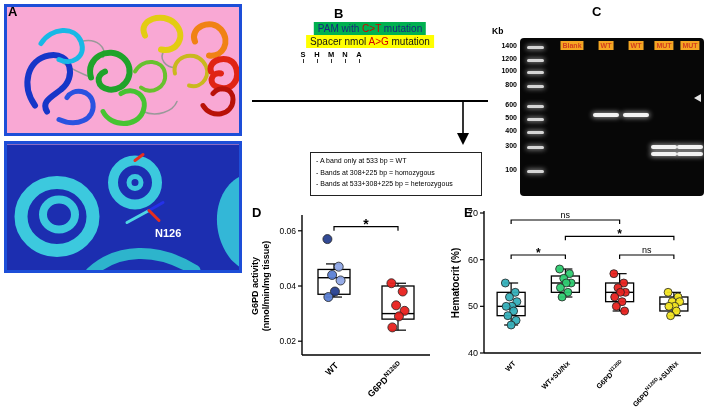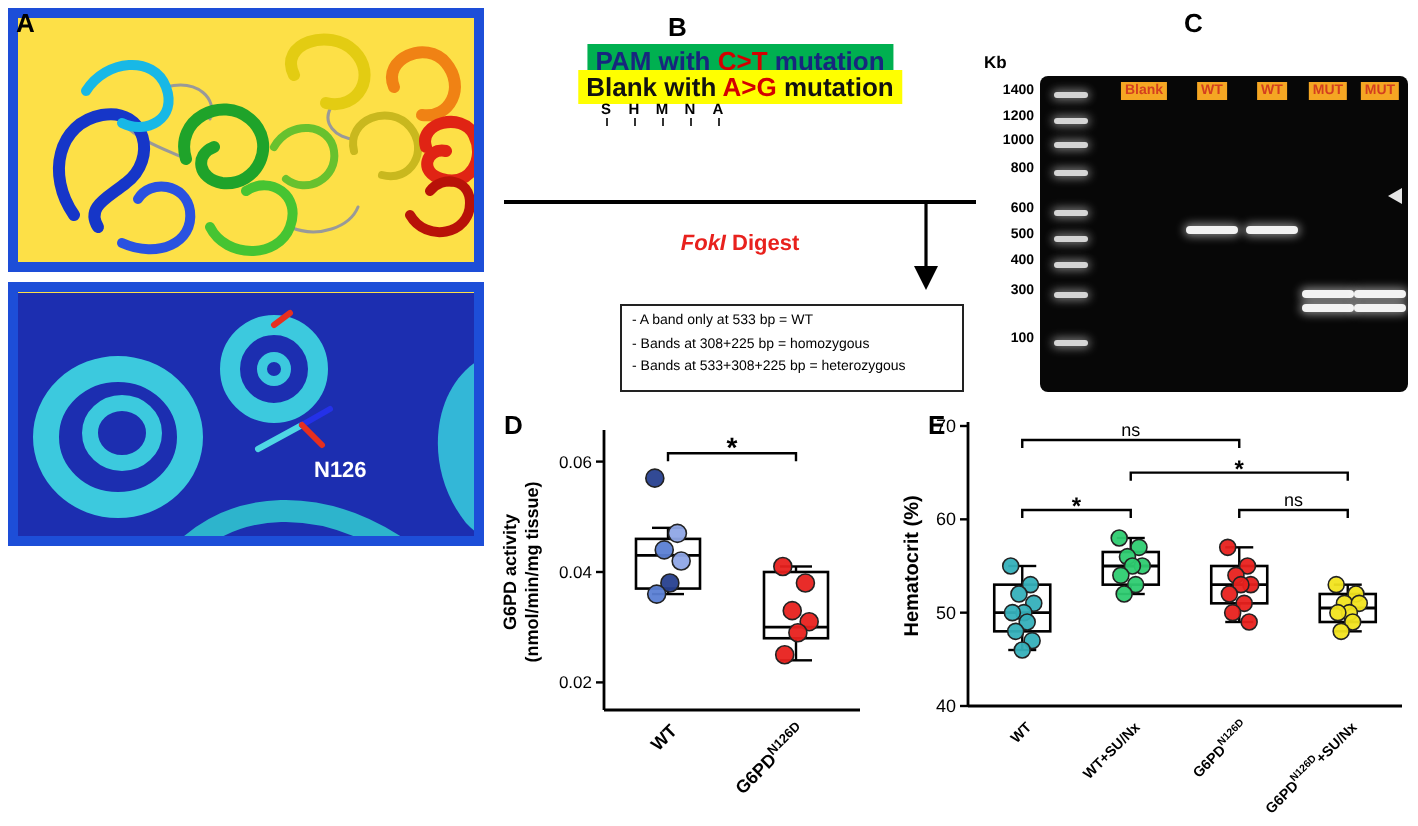--- a/index.html
+++ b/index.html
@@ -2,24 +2,24 @@
 <html><head>
 <meta charset="utf-8">
 <style>
   *{margin:0;padding:0;box-sizing:border-box}
   html,body{background:#ddd}
   #figure{position:relative;width:709px;height:413px;background:#fff;font-family:"Liberation Sans",sans-serif;color:#000;overflow:hidden;margin:0 auto}
   svg text{font-family:"Liberation Sans",sans-serif}
   .plabel{position:absolute;font-weight:bold;font-size:13px;z-index:6}
   
   #panel-a{position:absolute;left:4px;top:4px;width:240px;height:406px}
-  .subpanel{position:absolute;left:0;width:238px;height:132px;border:5px solid #1d4ed8;overflow:hidden;background:#fde047}
+  .subpanel{position:absolute;left:0;width:238px;height:132px;border:3px solid #1d4ed8;overflow:hidden;background:#f9a8d4}
   
   #panel-b{position:absolute;left:252px;top:6px;width:236px;height:195px}
-  .tag{position:absolute;left:50%;transform:translateX(-50%);font-size:13px;font-weight:bold;padding:1px 4px;white-space:nowrap}
+  .tag{position:absolute;left:50%;transform:translateX(-50%);font-size:10px;font-weight:normal;padding:1px 4px;white-space:nowrap}
   .tag-green{top:16px;background:#00b050;color:#17267e}
   .tag-yellow{top:29px;background:#ffff00;color:#111}
   .mut{color:#d40000}
   .aa-row{position:absolute;left:44px;top:44px;display:flex}
   .aa{width:14px;text-align:center;font-size:7.5px;font-weight:bold}
   .aa .tick{display:block;width:1px;height:4px;background:#333;margin:0 auto;font-style:normal}
   .seq{position:absolute;left:10px;top:61px;font-size:8.5px;font-weight:bold;letter-spacing:.3px;white-space:nowrap}
   .seq .s1{color:#1f49d7}
   .seq .s2{color:#1f9e3c}
   .seq .s3{color:#000;background:#ffe93a;text-decoration:underline}
@@ -95,36 +95,33 @@
 
   </section>
 
   <section id="panel-b">
     <div class="plabel" style="left:82px;top:0">B</div>
 
     <div class="tag tag-green">
       <span>PAM with </span><span class="mut">C&gt;T</span><span> mutation</span>
     </div>
     <div class="tag tag-yellow">
-      <span>Blank with </span><span class="mut">A&gt;G</span><span> mutation</span>
+      <span>Spacer nmol </span><span class="mut">A&gt;G</span><span> mutation</span>
     </div>
 
     <div class="aa-row">
       <span class="aa"><b>S</b><i class="tick"></i></span>
       <span class="aa"><b>H</b><i class="tick"></i></span>
       <span class="aa"><b>M</b><i class="tick"></i></span>
       <span class="aa"><b>N</b><i class="tick"></i></span>
       <span class="aa"><b>A</b><i class="tick"></i></span>
     </div>
 
 
     <div class="genline"></div>
-    <div class="fokl">
-      <i>FokI</i><span>Digest</span>
-    </div>
 
     <svg class="digest-arrow" width="22" height="46" viewBox="0 0 22 46">
       <line x1="11" y1="0" x2="11" y2="32" stroke="#000" stroke-width="1.6"></line>
       <polygon points="5,31 17,31 11,43" fill="#000"></polygon>
     </svg>
 
     <div class="legendbox">
       <div>- A band only at 533 bp = WT</div>
       <div>- Bands at 308+225 bp = homozygous</div>
       <div>- Bands at 533+308+225 bp = heterozygous</div>

